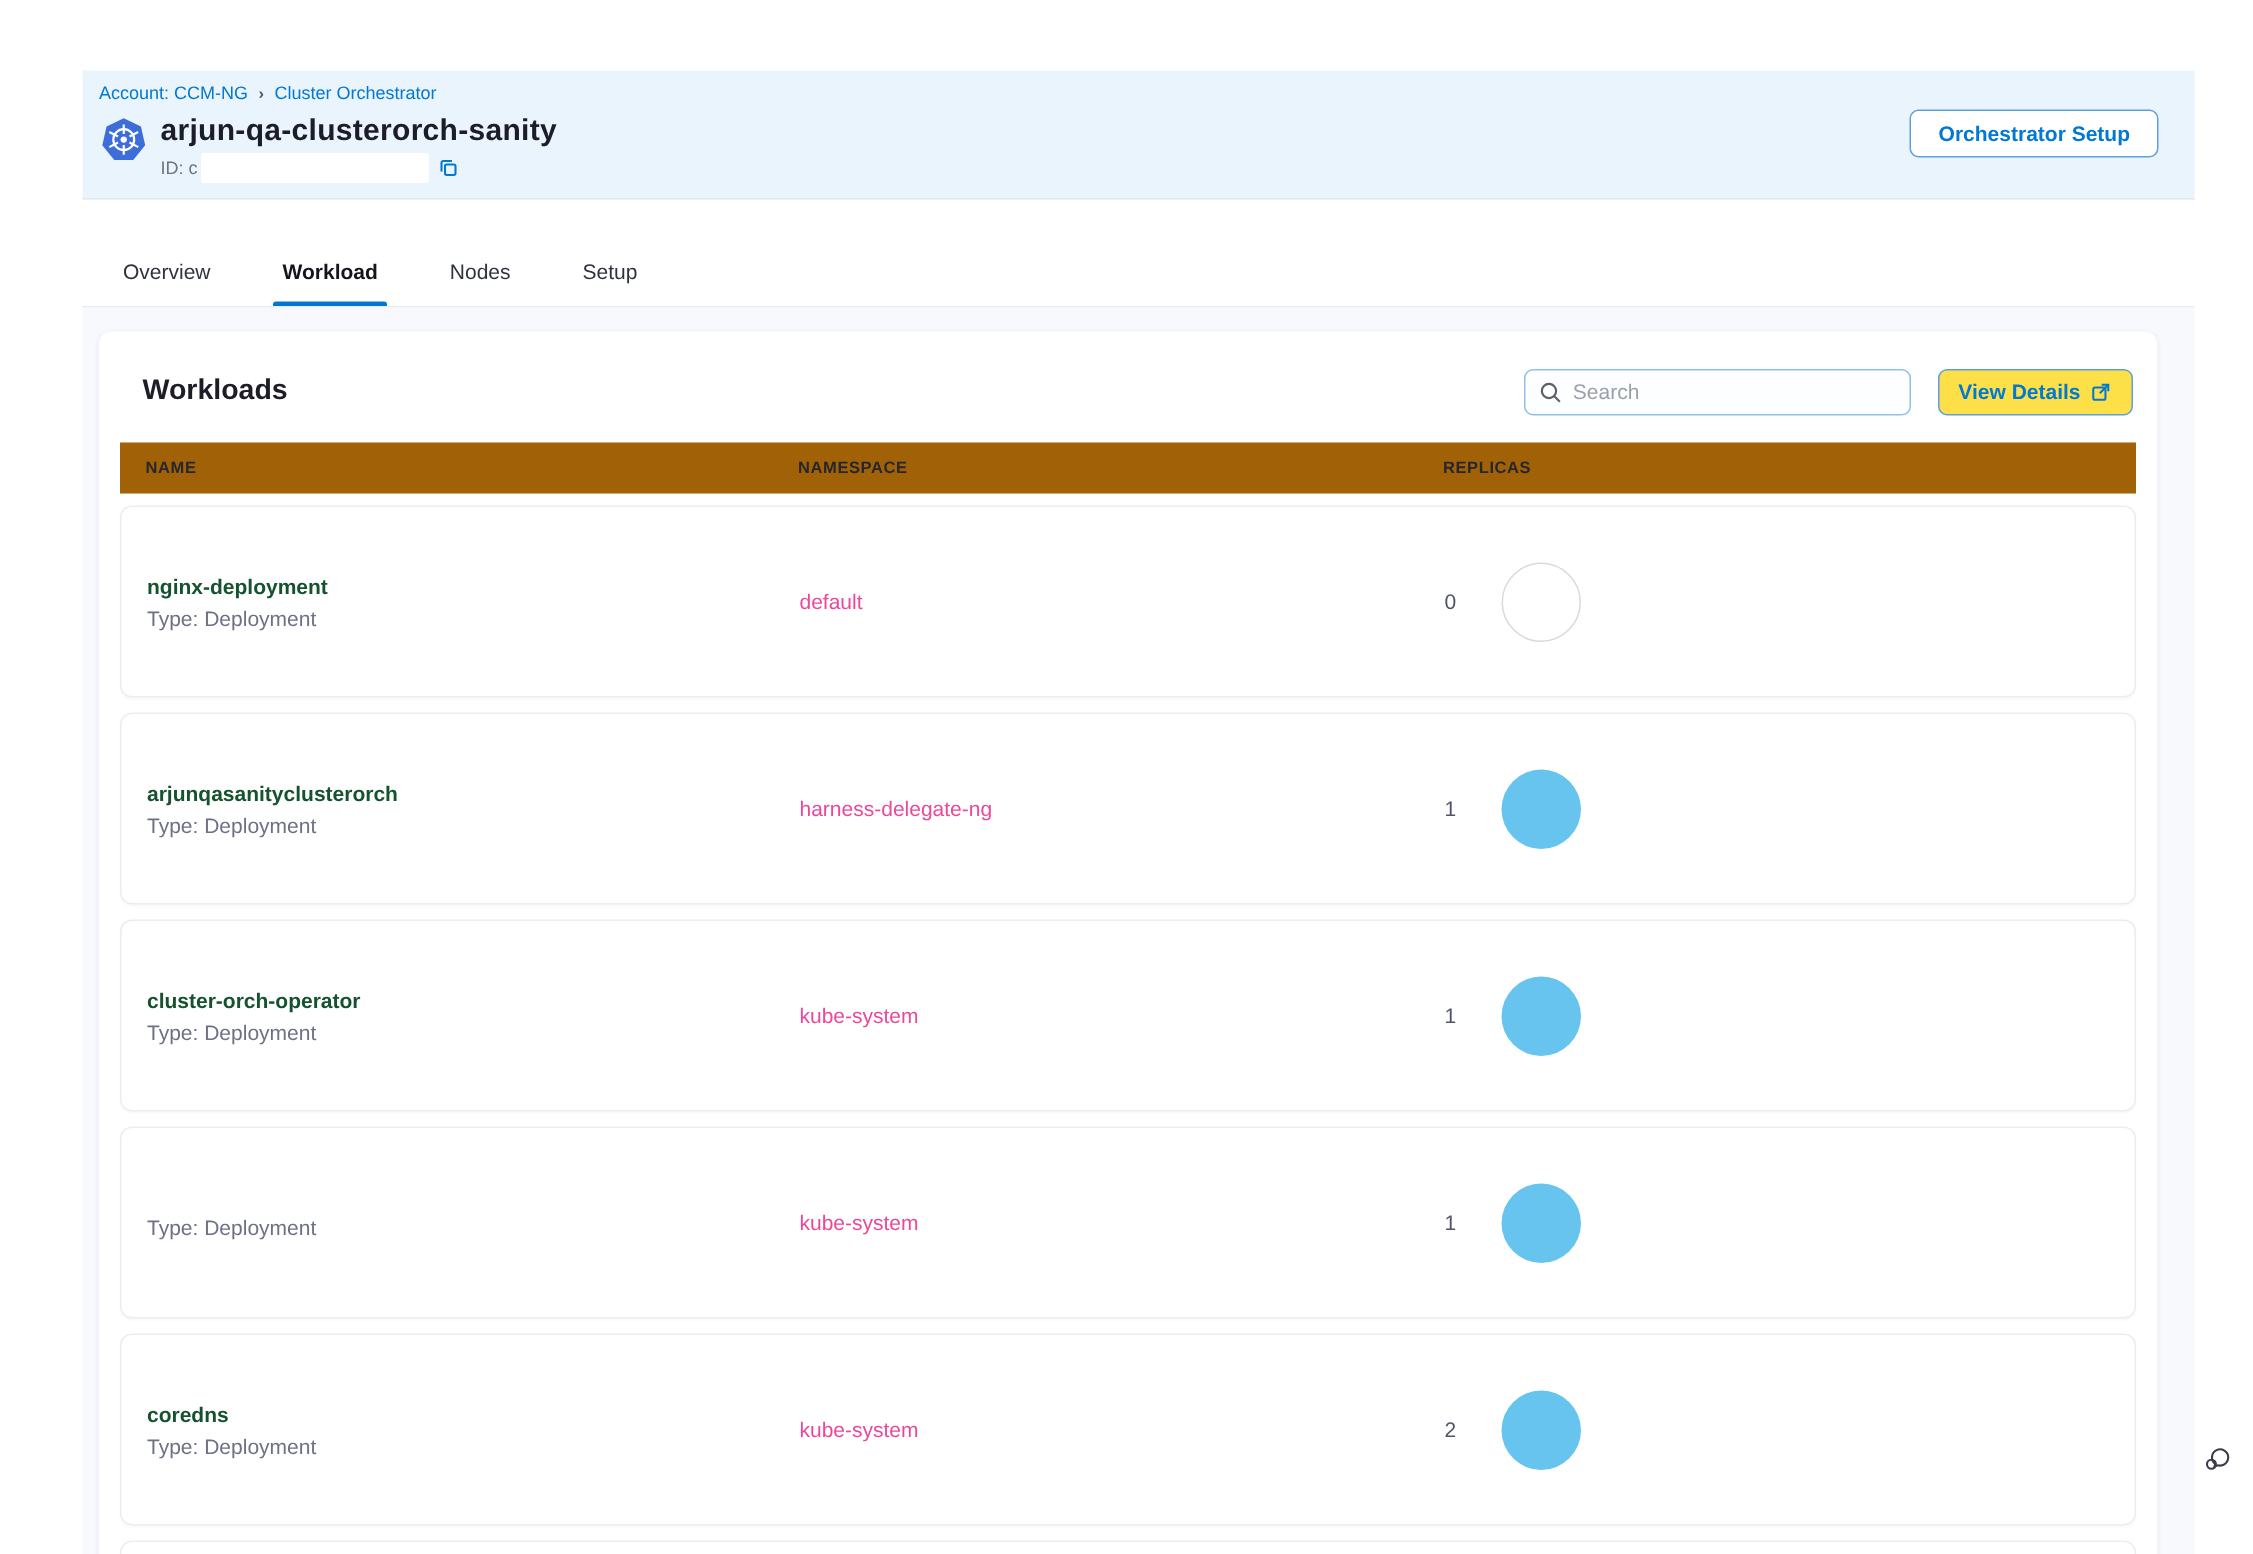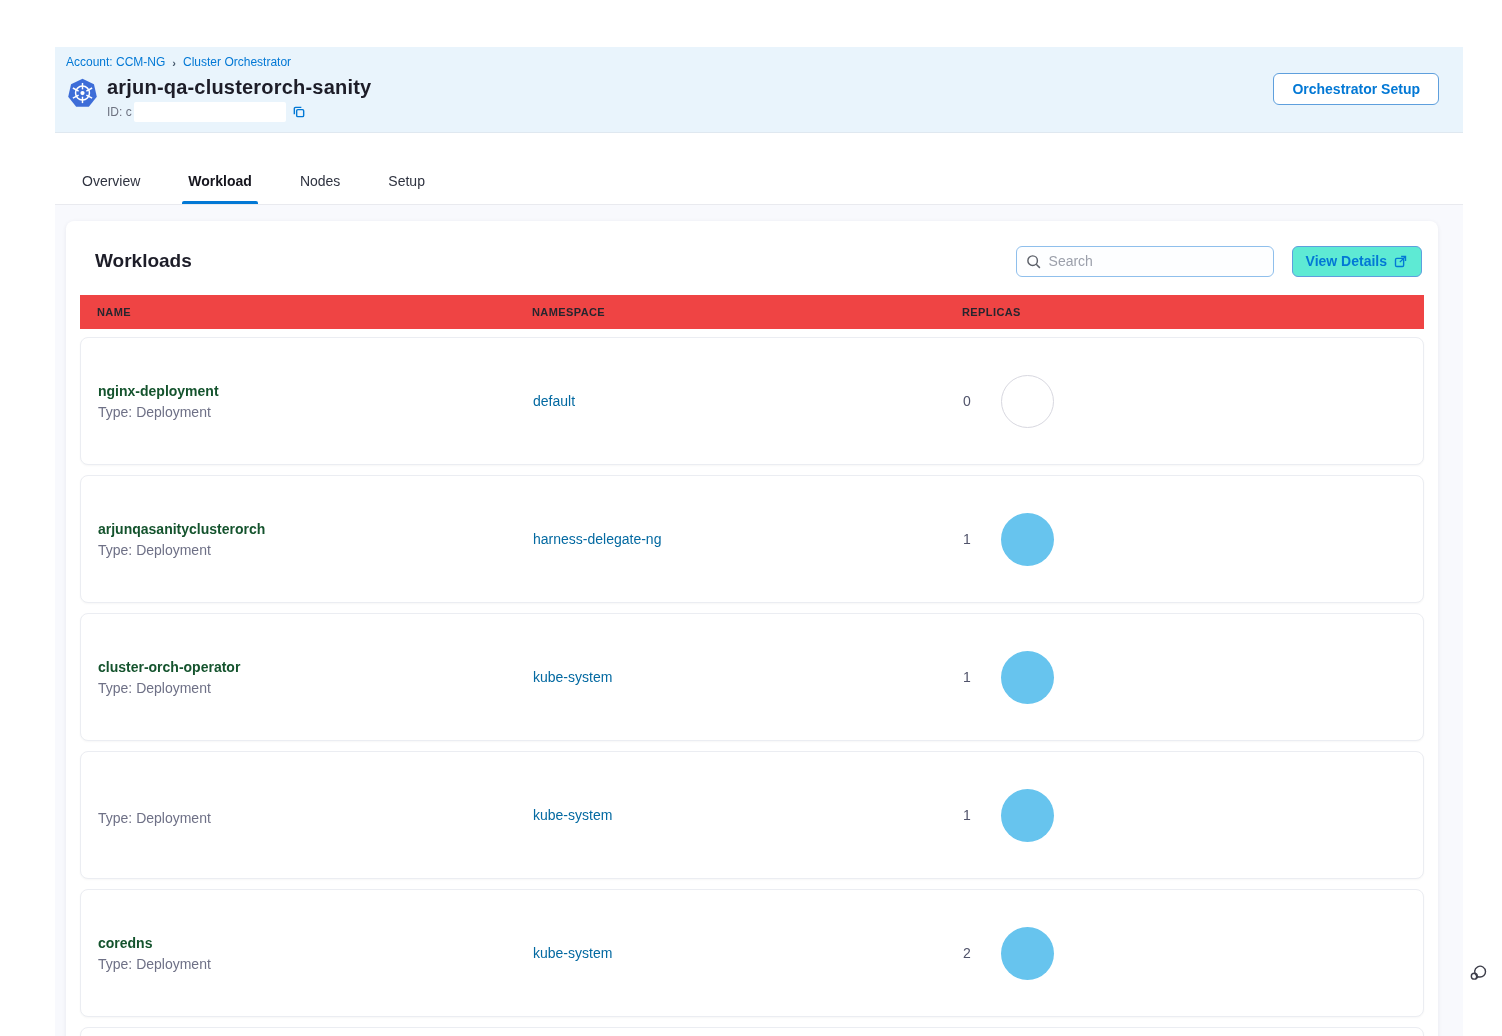--- a/index.html
+++ b/index.html
@@ -39,36 +39,36 @@
   .panel { background:#fff; width:1372px; margin-left:11px; border-radius:8px 8px 0 0;
            box-shadow:0 1px 4px rgba(40,41,61,.08); height:100%; overflow:hidden; }
   .panel-head { height:74px; display:flex; align-items:center; padding:6px 16px 0 29px; }
   .panel-title { font-size:19px; font-weight:bold; color:#1d1d28; flex:1; }
   .search-wrap { position:relative; width:258px; height:31px; margin-right:18px; }
   .search-wrap svg { position:absolute; left:9px; top:7px; }
   .search-input { width:100%; height:100%; border:1px solid #8fbfec; border-radius:6px;
                   background:#fdfeff; padding:0 10px 0 32px; font-size:14px; color:#333;
                   font-family:"Liberation Sans",sans-serif; outline:none; }
   .search-input::placeholder { color:#9ca0ab; }
-  .viewdetails-btn { height:31px; padding:0 13px; background:#5eead4; border:1px solid #5e9fdd;
+  .viewdetails-btn { height:31px; padding:0 13px; background:#fde047; border:1px solid #5e9fdd;
                      border-radius:6px; color:var(--accent,#0278d5); font-weight:bold; font-size:14px;
                      cursor:pointer; display:flex; align-items:center; gap:6px;
                      font-family:"Liberation Sans",sans-serif; }
 
   
-  .thead { margin:0 14px; height:34px; background:#ef4444; display:grid;
+  .thead { margin:0 14px; height:34px; background:#a16207; display:grid;
            grid-template-columns:435px 430px 1fr; align-items:center; padding-left:17px; }
   .thead .col { font-size:11px; font-weight:bold; color:#26262e; letter-spacing:.4px; }
   .rows { margin:8px 14px 0 14px; display:flex; flex-direction:column; gap:10px; }
   .row-card { height:128px; background:#fff; border:1px solid #ebedf2; border-radius:8px;
               display:grid; grid-template-columns:435px 430px 1fr; align-items:center;
               padding-left:17px; cursor:pointer; box-shadow:0 1px 2px rgba(40,41,61,.04); }
   .wl-name { font-size:14px; font-weight:bold; color:#14532d; }
   .wl-type { font-size:14px; color:#6e7086; margin-top:5px; }
-  .ns-cell { font-size:14px; color:#0369a1; }
+  .ns-cell { font-size:14px; color:#ec4899; }
   .rep-cell { display:flex; align-items:center; }
   .rep-num { font-size:14px; color:#50536a; width:12px; }
   .rep-circle { width:53px; height:53px; border-radius:50%; margin-left:26px;
                 background:#fff; border:1px solid var(--replica-empty,#d8d8e0); }
   .rep-circle.filled { background:var(--replica-filled,#67c4ee); border:none; }
   .row-card.partial { border-radius:8px 8px 0 0; }
 
   
   .chat-fab { position:absolute; left:1468px; top:962px; cursor:pointer; }
 </style>

